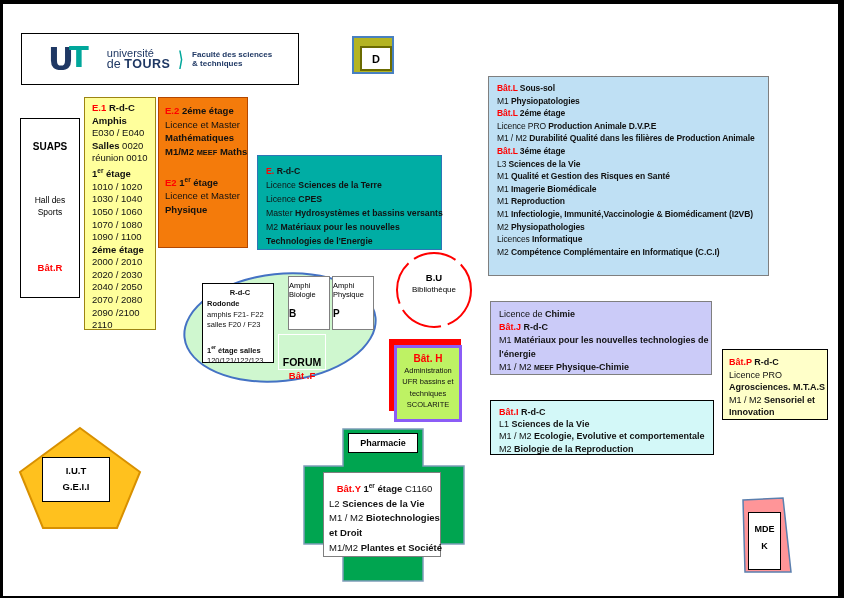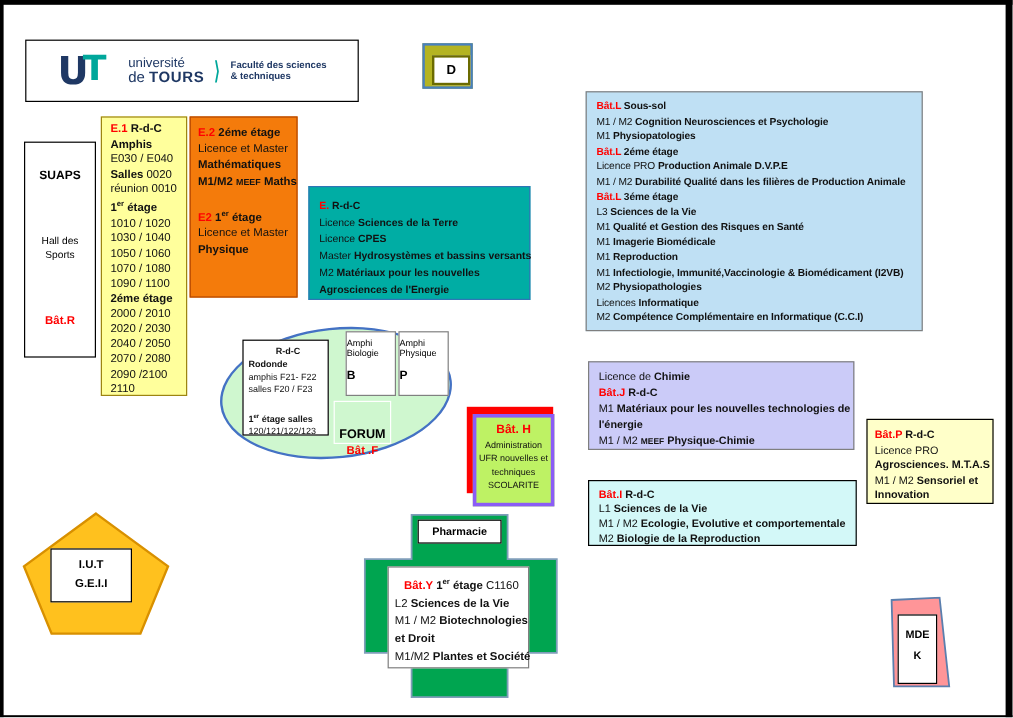--- a/index.html
+++ b/index.html
@@ -173,26 +173,25 @@
       <div class="ln"><span>Licence et Master</span></div>
       <div class="ln"><span class="b">Physique</span></div>
     </div>
 
   <div class="box e-main lines">
       <div class="ln"><span class="red b">E.</span><span class="b">   R-d-C</span></div>
       <div class="ln"><span>Licence  </span><span class="b">Sciences de la Terre</span></div>
       <div class="ln"><span>Licence  </span><span class="b">CPES</span></div>
       <div class="ln"><span>Master  </span><span class="b">Hydrosystèmes et bassins versants</span></div>
       <div class="ln"><span>M2  </span><span class="b">Matériaux pour les nouvelles</span></div>
-      <div class="ln"><span class="b">Agrosciences de l'Energie</span></div>
+      <div class="ln"><span class="b">Technologies de l'Energie</span></div>
     </div>
 
   <div class="box bat-l lines">
       <div class="ln"><span class="red b">Bât.L</span><span class="b">    Sous-sol</span></div>
-      <div class="ln"><span>M1 / M2 </span><span class="b">Cognition Neurosciences et Psychologie</span></div>
       <div class="ln"><span>M1 </span><span class="b">Physiopatologies</span></div>
       <div class="ln"><span class="red b">Bât.L</span><span class="b">  2éme étage</span></div>
       <div class="ln"><span>Licence PRO </span><span class="b">Production Animale D.V.P.E</span></div>
       <div class="ln"><span>M1 / M2  </span><span class="b">Durabilité Qualité dans les filières de Production Animale</span></div>
       <div class="ln"><span class="red b">Bât.L</span><span class="b">  3éme étage</span></div>
       <div class="ln"><span>L3 </span><span class="b">Sciences de la Vie</span></div>
       <div class="ln"><span>M1 </span><span class="b">Qualité et Gestion des Risques en Santé</span></div>
       <div class="ln"><span>M1 </span><span class="b">Imagerie Biomédicale</span></div>
       <div class="ln"><span>M1 </span><span class="b">Reproduction</span></div>
       <div class="ln"><span>M1 </span><span class="b">Infectiologie, Immunité,Vaccinologie &amp; Biomédicament (I2VB)</span></div>
@@ -219,26 +218,35 @@
   <div class="box amphi amphi-p">
     <div>Amphi</div>
     <div>Physique</div>
     <div class="letter">P</div>
   </div>
   <div class="box forum-label">
     <div class="forum-title">FORUM</div>
     <div class="forum-sub">Bât .F</div>
   </div>
 
+  <div class="box bu">
+    <svg width="80" height="80" viewBox="0 0 80 80">
+      <circle cx="40" cy="40" r="37" fill="#ffffff" stroke="#ff0000" stroke-width="2" stroke-dasharray="44 7"></circle>
+    </svg>
+    <div class="bu-text">
+      <div class="bu-title">B.U</div>
+      <div class="bu-sub">Bibliothèque</div>
+    </div>
+  </div>
 
   <div class="box bat-h-red"></div>
   <div class="box bat-h lines">
       <div class="ln"><span class="red b">Bât. H</span></div>
       <div class="ln"><span>Administration</span></div>
-      <div class="ln"><span>UFR nouvelles et</span></div>
+      <div class="ln"><span>UFR bassins et</span></div>
       <div class="ln"><span>techniques</span></div>
       <div class="ln"><span>SCOLARITE</span></div>
     </div>
 
   <div class="box bat-j lines">
       <div class="ln"><span>Licence de </span><span class="b">Chimie</span></div>
       <div class="ln"><span class="red b">Bât.J</span><span class="b">    R-d-C</span></div>
       <div class="ln"><span>M1 </span><span class="b">Matériaux pour les nouvelles technologies de</span></div>
       <div class="ln"><span class="b">l'énergie</span></div>
       <div class="ln"><span>M1 / M2 </span><span class="b small">MEEF</span><span class="b"> Physique-Chimie</span></div>

